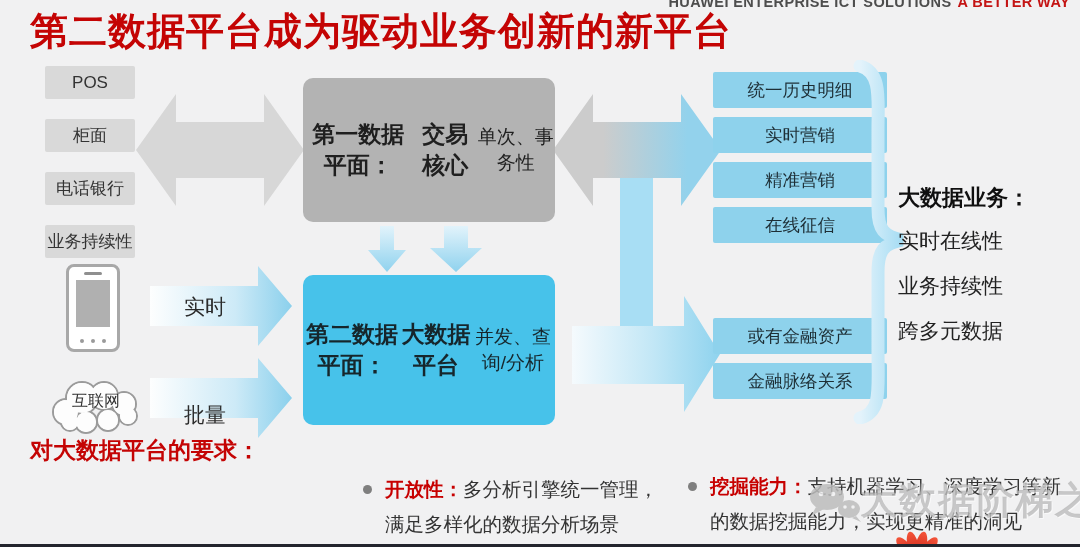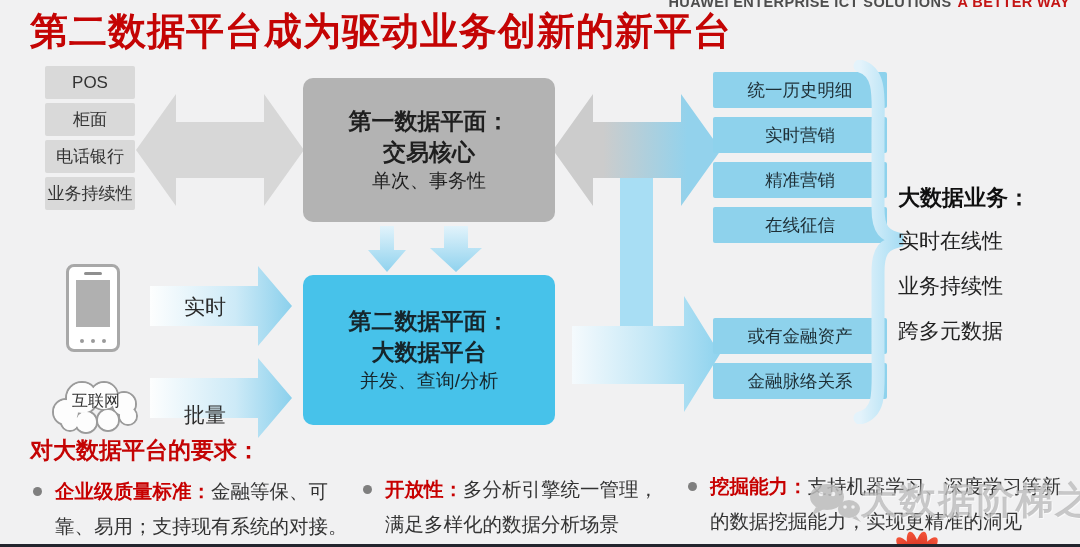--- a/index.html
+++ b/index.html
@@ -4,25 +4,25 @@
 <style>
   html,body{margin:0;padding:0;background:#e4e4e4;}
   .stage{position:relative;width:1080px;height:547px;background:#f1f1f2;overflow:hidden;
          font-family:"Liberation Sans","DejaVu Sans",sans-serif;}
   .abs{position:absolute;}
 
   .brand{right:10px;top:-6px;font-size:14.5px;font-weight:bold;color:#4d4d4d;letter-spacing:.4px;white-space:nowrap;}
   .brand .tag{color:#c41414;margin-left:6px;}
   .title{left:30px;top:6px;font-size:38px;font-weight:bold;color:#c40404;letter-spacing:1px;white-space:nowrap;}
 
-  .chan-col{left:45px;top:66px;display:flex;flex-direction:column;gap:4px;}
+  .chan-col{left:45px;top:66px;display:flex;flex-direction:column;gap:20px;}
   .chan-box{width:90px;height:33px;background:#d9d9d9;border-radius:2px;display:flex;align-items:center;justify-content:center;
             font-size:17px;color:#333;}
 
-  .plane{border-radius:10px;display:flex;flex-direction:column;justify-content:center;align-items:center;text-align:center;}
+  .plane{border-radius:10px;display:flex;justify-content:center;align-items:center;text-align:center;}
   .plane1{left:303px;top:78px;width:252px;height:144px;background:#b3b3b3;color:#1f1f1f;}
   .plane2{left:303px;top:275px;width:252px;height:150px;background:#47c2ea;color:#16262c;}
   .plane .l1,.plane .l2{font-size:23px;font-weight:600;}
   .plane .l3{font-size:19px;font-weight:400;}
 
   .flow-label{font-size:21px;color:#2b2b2b;width:90px;text-align:center;font-weight:500;}
 
   .svc-col{display:flex;flex-direction:column;gap:9px;}
   .svc-top{left:713px;top:72px;}
   .svc-bottom{left:713px;top:318px;}
@@ -212,24 +212,20 @@
 
   <div class="abs bigdata">
     <div class="bd-title">大数据业务：</div>
     <div class="bd-item">实时在线性</div>
     <div class="bd-item">业务持续性</div>
     <div class="bd-item">跨多元数据</div>
   </div>
 
   <div class="abs req-title">对大数据平台的要求：</div>
 
-  <div class="abs bullet b1">
-    <span class="dot"></span>
-    <span class="bt"><span class="lbl">企业级质量标准：</span><span>金融等保、可靠、易用；支持现有系统的对接。</span></span>
-  </div>
   <div class="abs bullet b2">
     <span class="dot"></span>
     <span class="bt"><span class="lbl">开放性：</span><span>多分析引擎统一管理，满足多样化的数据分析场景</span></span>
   </div>
   <div class="abs bullet b3">
     <span class="dot"></span>
     <span class="bt"><span class="lbl">挖掘能力：</span><span>支持机器学习、深度学习等新的数据挖掘能力，实现更精准的洞见</span></span>
   </div>
 
   <svg class="abs" style="left:806px;top:482px;" width="58" height="42" opacity="0.85">

